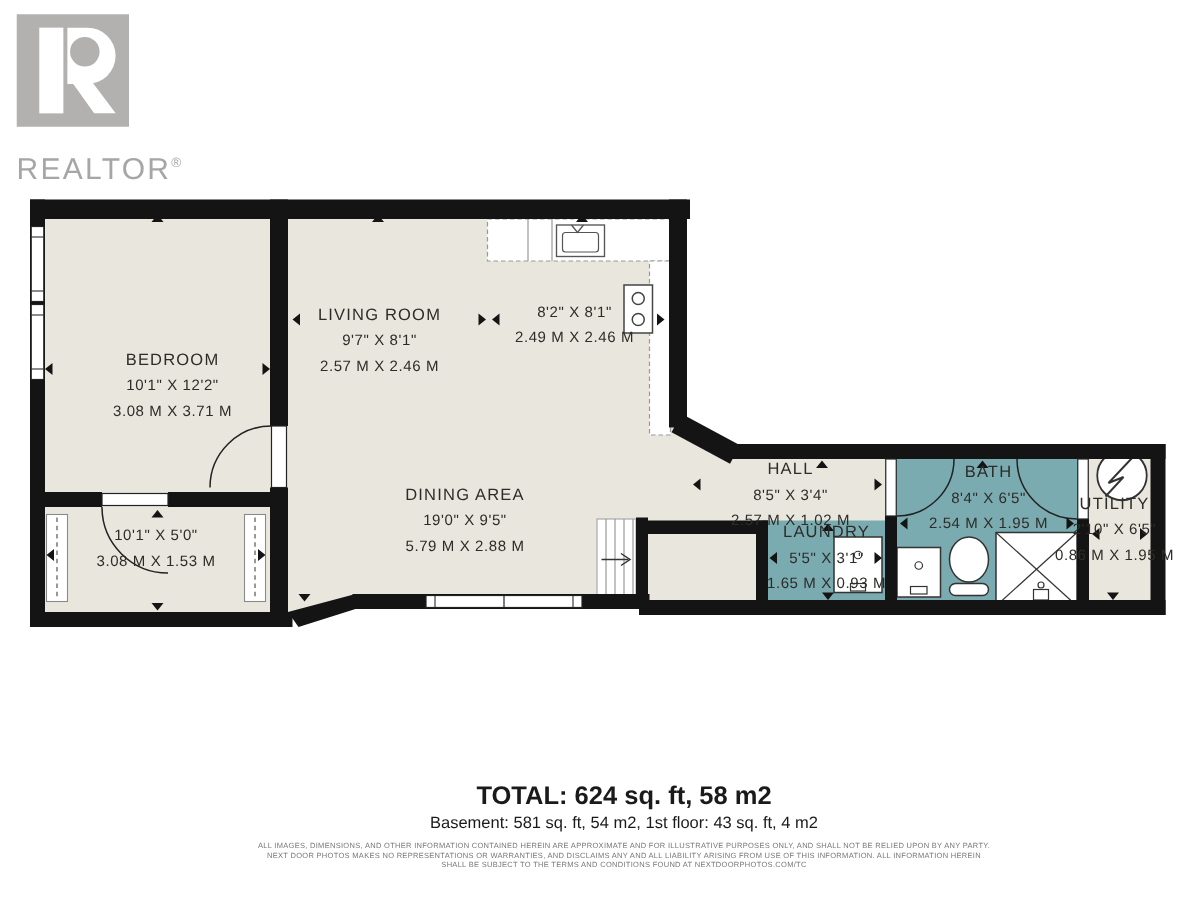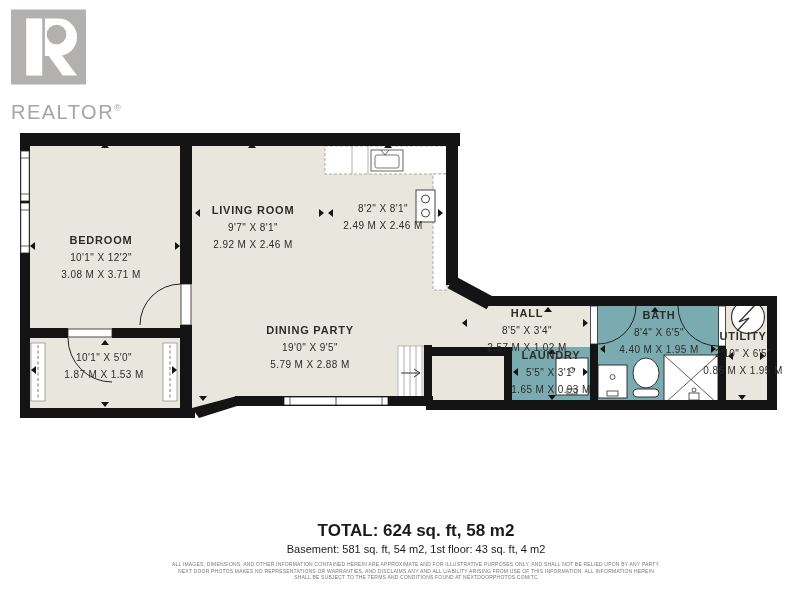--- a/index.html
+++ b/index.html
@@ -13,21 +13,21 @@
     margin-top:12px;font-size:20px;letter-spacing:1.5px;color:#a8a5a5;
     font-weight:400;
   }
   .logo-text .reg{font-size:9px;vertical-align:super;letter-spacing:0;}
   
   svg.plan{position:absolute;left:0;top:0;}
   .room-label{
     position:absolute;text-align:center;color:#2e2c28;line-height:17px;
     font-size:10px;letter-spacing:.4px;white-space:nowrap;z-index:5;
   }
-  .room-name{font-size:11px;font-weight:700;letter-spacing:.8px;}
+  .room-name{font-size:11px;font-weight:400;letter-spacing:.8px;}
   
   .summary{position:absolute;left:16px;top:521px;width:800px;text-align:center;color:#1a1a1a;z-index:6;}
   .sum-total{font-size:17px;font-weight:700;line-height:19px;}
   .sum-floors{font-size:11px;line-height:18px;}
   .sum-excluded{font-size:14px;line-height:17px;}
   .fine{font-size:5px;line-height:6.5px;color:#777;letter-spacing:.2px;}
   .fine-block{margin-top:3px;}
 </style>
 </head>
 <body>
@@ -186,57 +186,57 @@
       <polygon points="588,372 583,368 583,376"></polygon>
       <polygon points="600,349 605,345 605,353"></polygon>
       <polygon points="716,349 711,345 711,353"></polygon>
       <polygon points="728,356 733,352 733,360"></polygon>
       <polygon points="765,356 760,352 760,360"></polygon>
       <polygon points="31,370 36,366 36,374"></polygon>
       <polygon points="177,370 172,366 172,374"></polygon>
     </g>
   </svg>
 
-  <div class="room-label" style="left:21px;top:232px;width:160px;">
+  <div class="room-label" style="left:35px;top:232px;width:160px;">
     <div class="room-name">BEDROOM</div>
     <div>10'1" X 12'2"</div>
     <div>3.08 M X 3.71 M</div>
   </div>
   <div class="room-label" style="left:173px;top:202px;width:160px;">
     <div class="room-name">LIVING ROOM</div>
     <div>9'7" X 8'1"</div>
-    <div>2.92 M X 2.46 M</div>
+    <div>2.57 M X 2.46 M</div>
   </div>
   <div class="room-label" style="left:313px;top:200px;width:140px;">
     <div>8'2" X 8'1"</div>
     <div>2.49 M X 2.46 M</div>
   </div>
   <div class="room-label" style="left:230px;top:322px;width:160px;">
-    <div class="room-name">DINING PARTY</div>
+    <div class="room-name">DINING AREA</div>
     <div>19'0" X 9'5"</div>
     <div>5.79 M X 2.88 M</div>
   </div>
   <div class="room-label" style="left:24px;top:349px;width:160px;">
     <div>10'1" X 5'0"</div>
-    <div>1.87 M X 1.53 M</div>
+    <div>3.08 M X 1.53 M</div>
   </div>
   <div class="room-label" style="left:467px;top:305px;width:120px;">
     <div class="room-name">HALL</div>
     <div>8'5" X 3'4"</div>
     <div>2.57 M X 1.02 M</div>
   </div>
   <div class="room-label" style="left:501px;top:347px;width:100px;">
     <div class="room-name">LAUNDRY</div>
     <div>5'5" X 3'1"</div>
     <div>1.65 M X 0.93 M</div>
   </div>
   <div class="room-label" style="left:599px;top:307px;width:120px;">
     <div class="room-name">BATH</div>
     <div>8'4" X 6'5"</div>
-    <div>4.40 M X 1.95 M</div>
+    <div>2.54 M X 1.95 M</div>
   </div>
   <div class="room-label" style="left:703px;top:328px;width:80px;">
     <div class="room-name">UTILITY</div>
     <div>2'10" X 6'5"</div>
     <div>0.86 M X 1.95 M</div>
   </div>
 
   <div class="summary">
     <div class="sum-total">TOTAL: 624 sq. ft, 58 m2</div>
     <div class="sum-floors">Basement: 581 sq. ft, 54 m2, 1st floor: 43 sq. ft, 4 m2</div>

